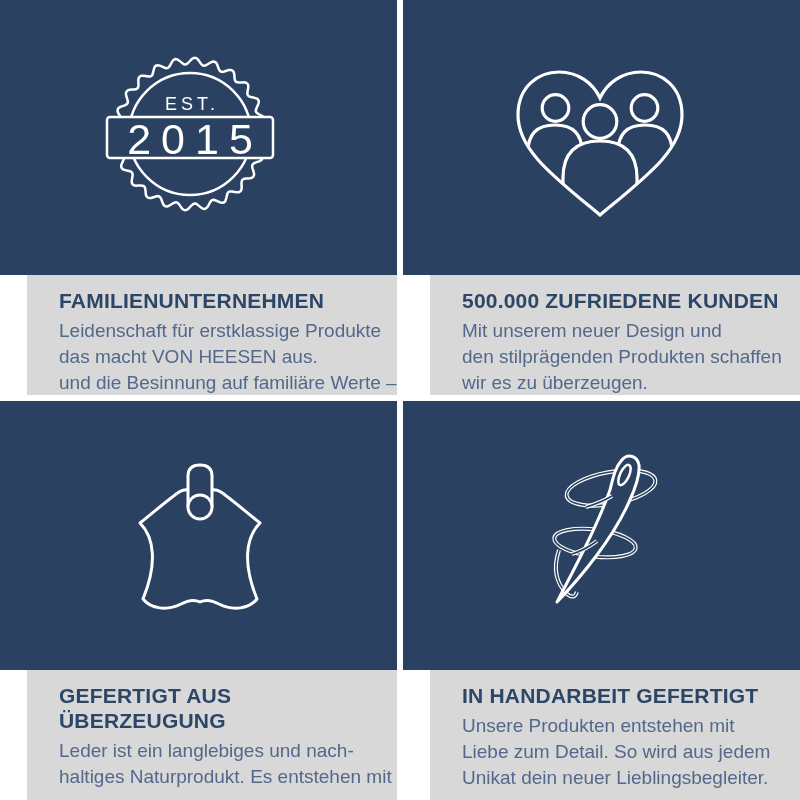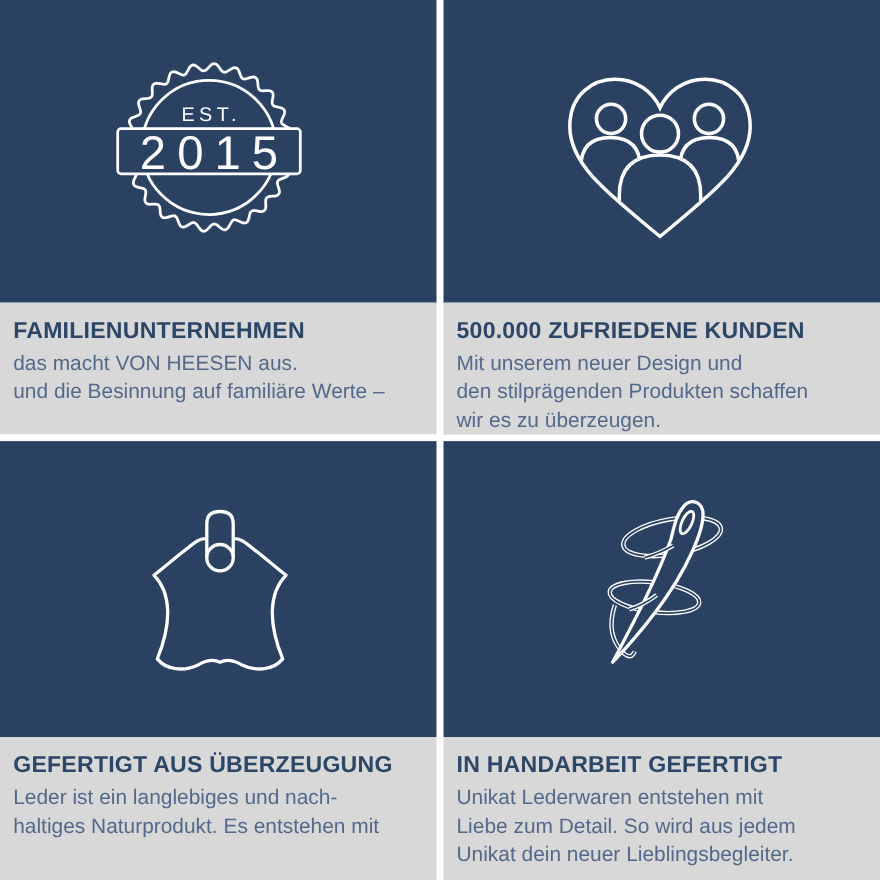--- a/index.html
+++ b/index.html
@@ -13,21 +13,22 @@
     background:#ffffff;
   }
   .panel{display:flex;flex-direction:column;overflow:hidden;}
   .art{position:relative;background:#2a4161;flex:0 0 auto;}
   .row1 .art{height:275px;}
   .row2 .art{height:269px;}
   .art svg{position:absolute;}
   .caption{
     flex:1 1 auto;
     background:#d8d8d8;
-    padding:13px 16px 0 12px;
+    padding:13px 16px 0 32px;
+    margin-left:27px;
   }
   .caption h2{
     margin:0 0 5px 0;
     font-size:21px;
     line-height:25px;
     font-weight:bold;
     letter-spacing:0.2px;
     color:#2b4666;
   }
   .caption p{
@@ -49,20 +50,21 @@
       <svg width="200" height="200" viewBox="0 0 200 200" style="left:90px;top:34px;">
         <path d="M173.0 100.0 L174.7 101.6 L175.9 103.3 L176.2 105.0 L175.7 106.6 L174.3 108.1 L172.4 109.5 L170.5 110.8 L169.0 112.2 L168.3 113.6 L168.4 115.2 L169.3 116.9 L170.5 118.9 L171.7 120.9 L172.4 122.8 L172.3 124.6 L171.4 126.0 L169.6 127.1 L167.4 127.9 L165.3 128.7 L163.5 129.6 L162.4 130.8 L162.1 132.3 L162.5 134.3 L163.2 136.5 L163.9 138.8 L164.1 140.8 L163.5 142.4 L162.2 143.6 L160.2 144.2 L157.9 144.4 L155.6 144.6 L153.7 145.0 L152.3 145.9 L151.7 147.3 L151.5 149.3 L151.6 151.6 L151.7 154.0 L151.3 156.0 L150.4 157.4 L148.8 158.2 L146.8 158.3 L144.4 157.9 L142.2 157.5 L140.2 157.4 L138.7 157.9 L137.6 159.1 L137.0 161.0 L136.5 163.2 L135.9 165.5 L135.1 167.4 L133.8 168.5 L132.1 168.8 L130.1 168.4 L127.9 167.4 L125.8 166.5 L124.0 165.8 L122.4 165.9 L121.1 166.8 L120.0 168.5 L118.9 170.5 L117.8 172.6 L116.4 174.1 L114.9 174.9 L113.2 174.8 L111.4 173.8 L109.5 172.4 L107.8 170.9 L106.1 169.8 L104.6 169.5 L103.1 170.0 L101.6 171.3 L100.0 173.0 L98.4 174.7 L96.7 175.9 L95.0 176.2 L93.4 175.7 L91.9 174.3 L90.5 172.4 L89.2 170.5 L87.8 169.0 L86.4 168.3 L84.8 168.4 L83.1 169.3 L81.1 170.5 L79.1 171.7 L77.2 172.4 L75.4 172.3 L74.0 171.4 L72.9 169.6 L72.1 167.4 L71.3 165.3 L70.4 163.5 L69.2 162.4 L67.7 162.1 L65.7 162.5 L63.5 163.2 L61.2 163.9 L59.2 164.1 L57.6 163.5 L56.4 162.2 L55.8 160.2 L55.6 157.9 L55.4 155.6 L55.0 153.7 L54.1 152.3 L52.7 151.7 L50.7 151.5 L48.4 151.6 L46.0 151.7 L44.0 151.3 L42.6 150.4 L41.8 148.8 L41.7 146.8 L42.1 144.4 L42.5 142.2 L42.6 140.2 L42.1 138.7 L40.9 137.6 L39.0 137.0 L36.8 136.5 L34.5 135.9 L32.6 135.1 L31.5 133.8 L31.2 132.1 L31.6 130.1 L32.6 127.9 L33.5 125.8 L34.2 124.0 L34.1 122.4 L33.2 121.1 L31.5 120.0 L29.5 118.9 L27.4 117.8 L25.9 116.4 L25.1 114.9 L25.2 113.2 L26.2 111.4 L27.6 109.5 L29.1 107.8 L30.2 106.1 L30.5 104.6 L30.0 103.1 L28.7 101.6 L27.0 100.0 L25.3 98.4 L24.1 96.7 L23.8 95.0 L24.3 93.4 L25.7 91.9 L27.6 90.5 L29.5 89.2 L31.0 87.8 L31.7 86.4 L31.6 84.8 L30.7 83.1 L29.5 81.1 L28.3 79.1 L27.6 77.2 L27.7 75.4 L28.6 74.0 L30.4 72.9 L32.6 72.1 L34.7 71.3 L36.5 70.4 L37.6 69.2 L37.9 67.7 L37.5 65.7 L36.8 63.5 L36.1 61.2 L35.9 59.2 L36.5 57.6 L37.8 56.4 L39.8 55.8 L42.1 55.6 L44.4 55.4 L46.3 55.0 L47.7 54.1 L48.3 52.7 L48.5 50.7 L48.4 48.4 L48.3 46.0 L48.7 44.0 L49.6 42.6 L51.2 41.8 L53.2 41.7 L55.6 42.1 L57.8 42.5 L59.8 42.6 L61.3 42.1 L62.4 40.9 L63.0 39.0 L63.5 36.8 L64.1 34.5 L64.9 32.6 L66.2 31.5 L67.9 31.2 L69.9 31.6 L72.1 32.6 L74.2 33.5 L76.0 34.2 L77.6 34.1 L78.9 33.2 L80.0 31.5 L81.1 29.5 L82.2 27.4 L83.6 25.9 L85.1 25.1 L86.8 25.2 L88.6 26.2 L90.5 27.6 L92.2 29.1 L93.9 30.2 L95.4 30.5 L96.9 30.0 L98.4 28.7 L100.0 27.0 L101.6 25.3 L103.3 24.1 L105.0 23.8 L106.6 24.3 L108.1 25.7 L109.5 27.6 L110.8 29.5 L112.2 31.0 L113.6 31.7 L115.2 31.6 L116.9 30.7 L118.9 29.5 L120.9 28.3 L122.8 27.6 L124.6 27.7 L126.0 28.6 L127.1 30.4 L127.9 32.6 L128.7 34.7 L129.6 36.5 L130.8 37.6 L132.3 37.9 L134.3 37.5 L136.5 36.8 L138.8 36.1 L140.8 35.9 L142.4 36.5 L143.6 37.8 L144.2 39.8 L144.4 42.1 L144.6 44.4 L145.0 46.3 L145.9 47.7 L147.3 48.3 L149.3 48.5 L151.6 48.4 L154.0 48.3 L156.0 48.7 L157.4 49.6 L158.2 51.2 L158.3 53.2 L157.9 55.6 L157.5 57.8 L157.4 59.8 L157.9 61.3 L159.1 62.4 L161.0 63.0 L163.2 63.5 L165.5 64.1 L167.4 64.9 L168.5 66.2 L168.8 67.9 L168.4 69.9 L167.4 72.1 L166.5 74.2 L165.8 76.0 L165.9 77.6 L166.8 78.9 L168.5 80.0 L170.5 81.1 L172.6 82.2 L174.1 83.6 L174.9 85.1 L174.8 86.8 L173.8 88.6 L172.4 90.5 L170.9 92.2 L169.8 93.9 L169.5 95.4 L170.0 96.9 L171.3 98.4 L173.0 100.0 Z" fill="none" stroke="#ffffff" stroke-width="2.5"></path>
         <circle cx="100" cy="100" r="61" fill="none" stroke="#ffffff" stroke-width="2.5"></circle>
         <rect x="17" y="83" width="166" height="41" rx="3" fill="#2a4161" stroke="#ffffff" stroke-width="2.5"></rect>
         <text x="102" y="76" text-anchor="middle" font-size="18" font-weight="500" letter-spacing="4" fill="#ffffff">EST.</text>
         <text x="105" y="120" text-anchor="middle" font-size="43" font-weight="500" letter-spacing="10" fill="#ffffff">2015</text>
       </svg>
     </div>
     <div class="caption">
       <h2>FAMILIENUNTERNEHMEN</h2>
+      <p>Leidenschaft für erstklassige Produkte</p>
       <p>das macht VON HEESEN aus.</p>
       <p>und die Besinnung auf familiäre Werte –</p>
     </div>
   </div>
 
   <div class="panel row1">
     <div class="art">
       <svg width="170" height="147" viewBox="0 0 170 147" style="left:112px;top:70px;">
         <defs>
           <clipPath id="heartClip">
@@ -131,19 +133,19 @@
         <g>
           <path d="M 46 67 Q 60 63 72 56" fill="none" stroke="#ffffff" stroke-width="4"></path>
           <path d="M 46 67 Q 60 63 72 56" fill="none" stroke="#2a4161" stroke-width="1.6"></path>
           <path d="M 32 114 Q 45 110 57 101" fill="none" stroke="#ffffff" stroke-width="4"></path>
           <path d="M 32 114 Q 45 110 57 101" fill="none" stroke="#2a4161" stroke-width="1.6"></path>
         </g>
       </svg>
     </div>
     <div class="caption">
       <h2>IN HANDARBEIT GEFERTIGT</h2>
-      <p>Unikat Lederwaren entstehen mit</p>
+      <p>Unsere Produkten entstehen mit</p>
       <p>Liebe zum Detail. So wird aus jedem</p>
       <p>Unikat dein neuer Lieblingsbegleiter.</p>
     </div>
   </div>
 
 </div>
 
 </body></html>

